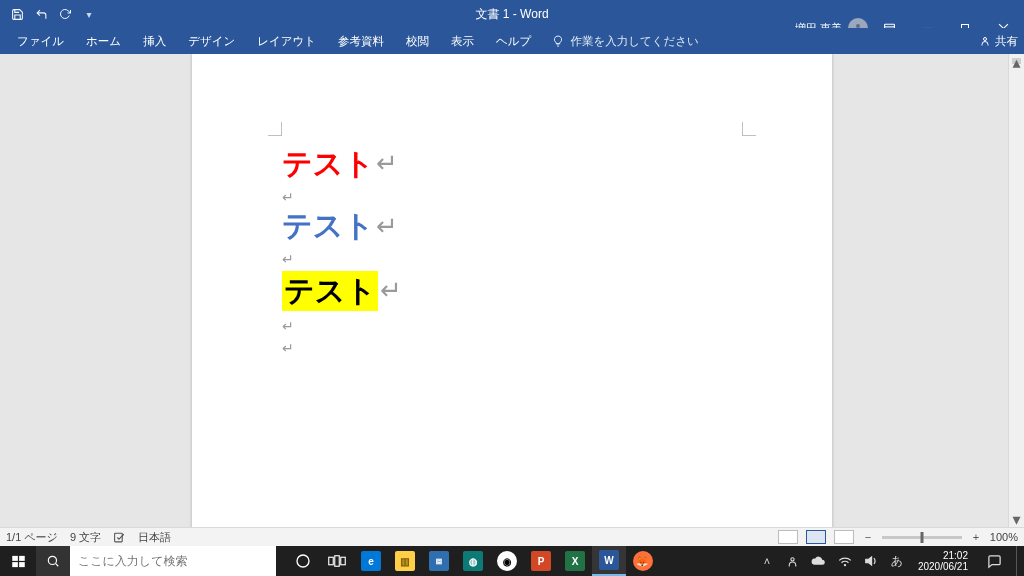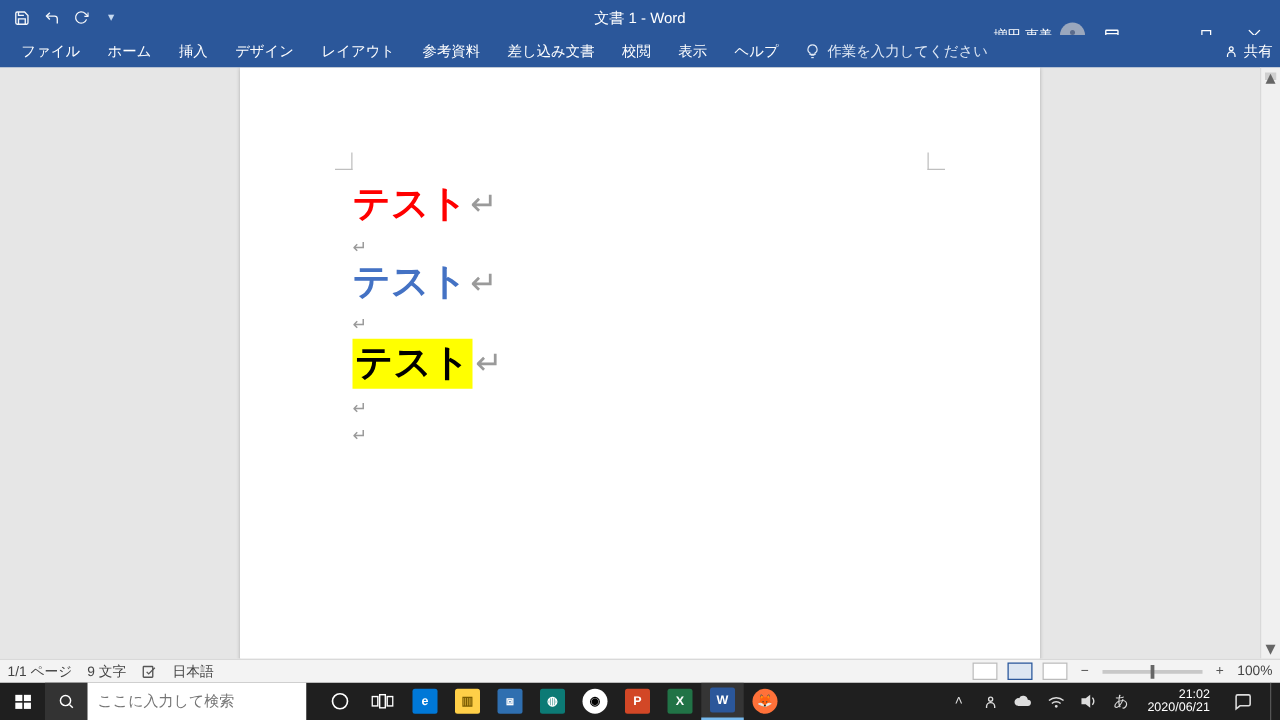--- a/index.html
+++ b/index.html
@@ -64,21 +64,21 @@
   .view-btn.active{ background:#dce6f2; border-color:#2b579a;}
   .zoom-track { width:80px; height:3px; background:#c8c8c8; position:relative; }
   .zoom-thumb { position:absolute; top:-4px; left:50%; width:3px; height:11px; background:#666; transform:translateX(-50%);}
   .zoom-btn { width:12px; text-align:center; color:#555; }
 
   
   .taskbar {
     height:30px; background:#1f1f1f; display:flex; align-items:center; color:#fff; font-size:11px;
   }
   .start { width:36px; height:100%; display:flex; align-items:center; justify-content:center; }
-  .search-box { display:flex; background:#2b2b2b; height:30px; width:209px;}
+  .search-box { display:flex; background:#2b2b2b; height:30px; width:240px;}
   .search-ico { width:34px; display:flex; align-items:center; justify-content:center; height:100%; background:#333;}
   .search-box input { flex:1; background:#fff; color:#777; border:none; height:100%; font-size:12px; padding-left:8px; outline:none;}
   .task-icons { display:flex; align-items:center; height:100%; margin-left:10px;}
   .task-icons .tico { width:34px; height:100%; display:flex; align-items:center; justify-content:center;}
   .tico.active { border-bottom:2px solid #76b9ed; background:#353535;}
   .tray { margin-left:auto; display:flex; align-items:center; gap:8px; padding-right:2px; height:100%;}
   .tray .clock { font-size:10px; text-align:right; line-height:1.1; padding:0 4px;}
   .tray .tico2 { width:18px; display:flex; align-items:center; justify-content:center; color:#ddd;}
   .tray .ime { font-size:12px;}
   .notif { width:28px; height:100%; display:flex; align-items:center; justify-content:center;}
@@ -147,21 +147,20 @@
   </div>
 </div>
 
 <div class="ribbon">
   <div class="tab">ファイル</div>
   <div class="tab">ホーム</div>
   <div class="tab">挿入</div>
   <div class="tab">デザイン</div>
   <div class="tab">レイアウト</div>
   <div class="tab">参考資料</div>
-  <div class="tab">差し込み文書</div>
   <div class="tab">校閲</div>
   <div class="tab">表示</div>
   <div class="tab">ヘルプ</div>
   <div class="tell-me">
     <svg width="12" height="12" viewBox="0 0 24 24" fill="none" stroke="#dfe8f5" stroke-width="2">
         <path d="M9 18h6M10 22h4M12 2a7 7 0 0 0-4 12.9V17h8v-2.1A7 7 0 0 0 12 2z"></path>
       </svg>
     <span>作業を入力してください</span>
   </div>
   <div class="share">

